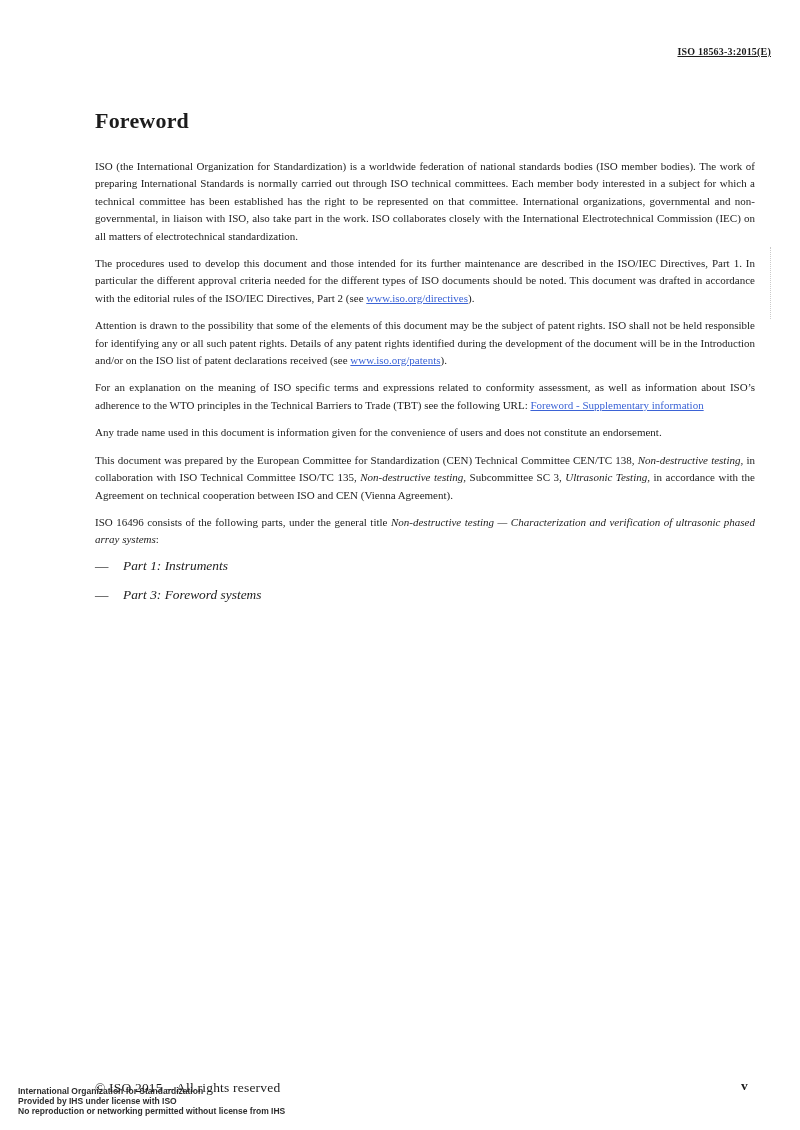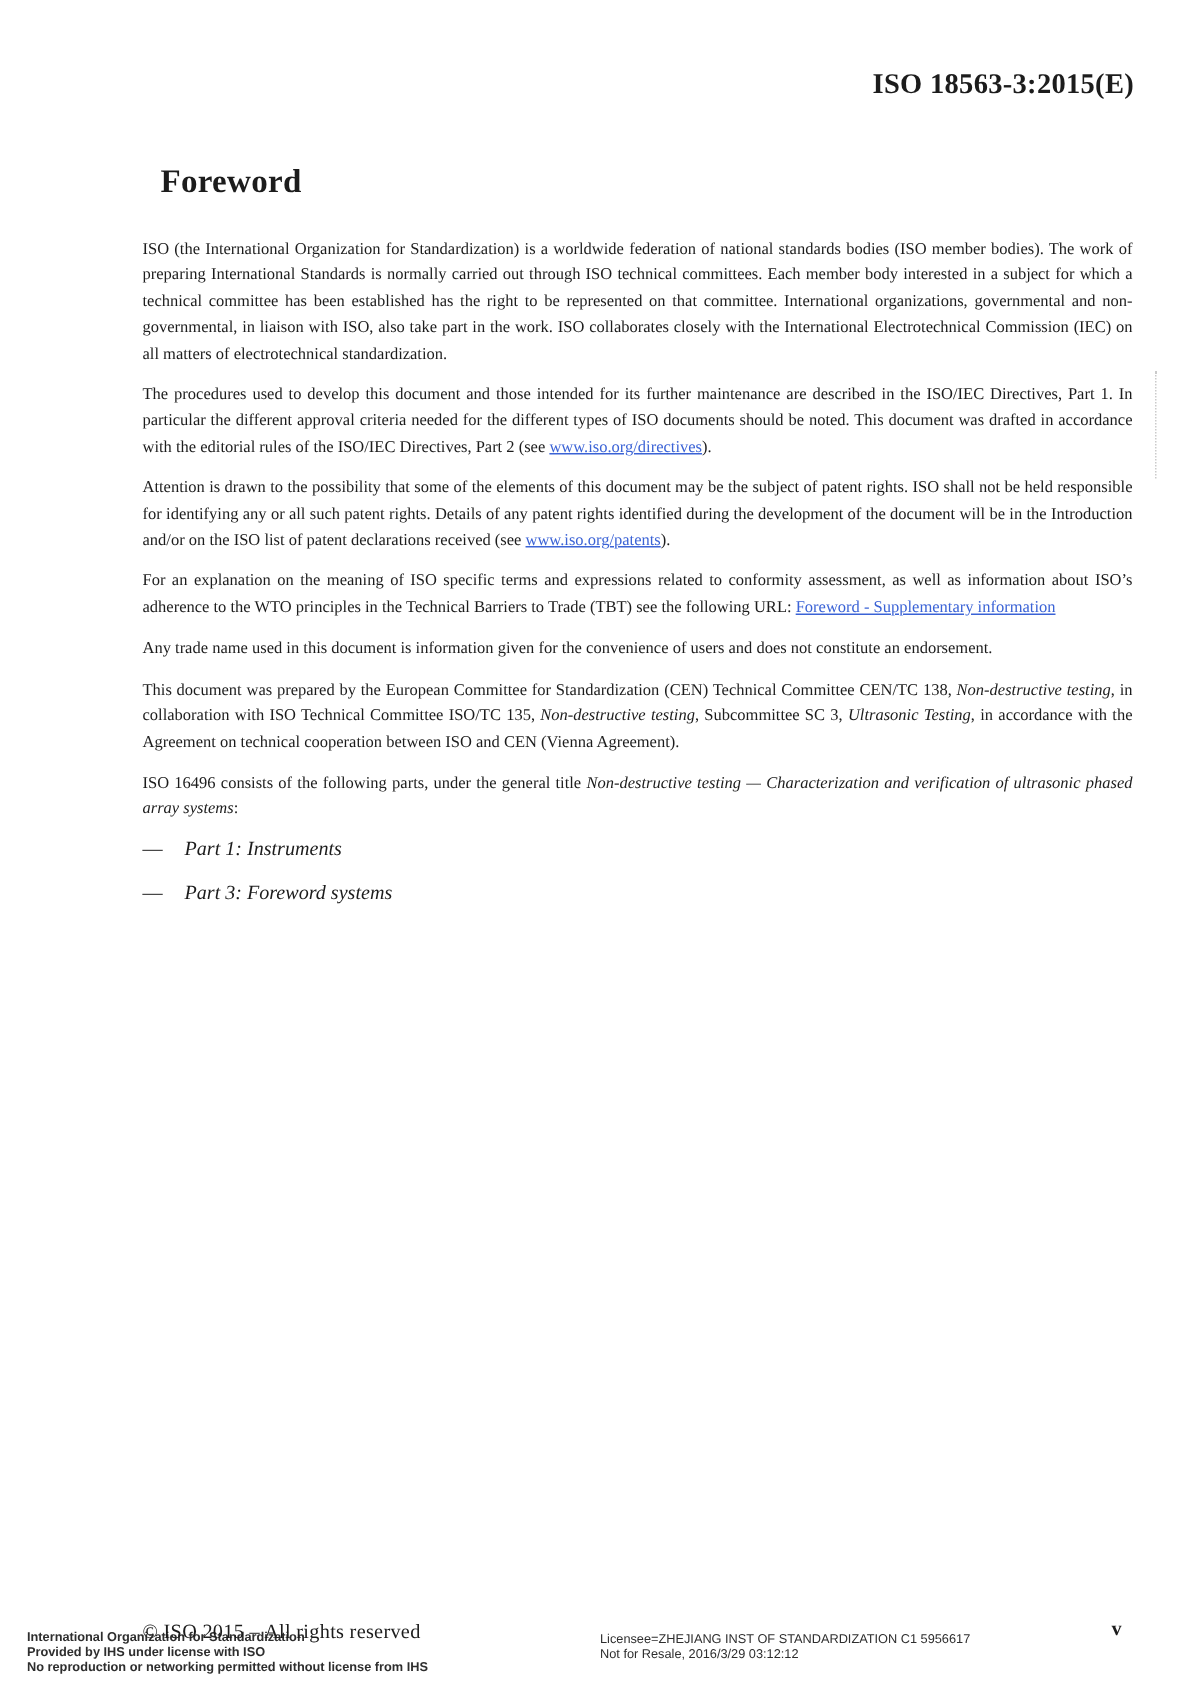--- a/index.html
+++ b/index.html
@@ -5,28 +5,28 @@
   :root { --link: #3b63d6; --ink: #1c1c1c; }
   * { box-sizing: border-box; }
   html, body { margin: 0; padding: 0; }
   body {
     width: 800px; height: 1130px; background: #ffffff;
     font-family: "Liberation Serif", serif; color: var(--ink);
   }
   .page { position: relative; width: 800px; height: 1130px; overflow: hidden; background: #fff; }
 
   .doc-ref {
-    position: absolute; top: 46px; right: 44px;
-    font-size: 19px; font-weight: bold; letter-spacing: 0.2px;
+    position: absolute; top: 46px; right: 29px;
+    font-size: 10px; font-weight: bold; letter-spacing: 0.2px; text-decoration: underline;
   }
 
   .content { position: absolute; left: 95px; top: 108px; width: 660px; }
 
   .title {
-    font-size: 22px; font-weight: bold; margin: 0 0 24px 12px; letter-spacing: 0.2px;
+    font-size: 22px; font-weight: bold; margin: 0 0 24px 0; letter-spacing: 0.2px;
   }
 
   .para {
     font-size: 11px; line-height: 17.4px; text-align: justify;
     margin: 0 0 10px 0;
   }
   .para:last-of-type { margin-bottom: 8px; }
 
   .italic { font-style: italic; }
 
@@ -95,20 +95,16 @@
   <div class="scan-artifact"></div>
 
   <div class="stamp-left">
     <div>International Organization for Standardization</div>
     <div>Provided by IHS under license with ISO</div>
     <div>No reproduction or networking permitted without license from IHS</div>
   </div>
 
   <div class="copyright">© ISO 2015 – All rights reserved</div>
 
-  <div class="stamp-center">
-    <div>Licensee=ZHEJIANG INST OF STANDARDIZATION C1 5956617</div>
-    <div>Not for Resale, 2016/3/29 03:12:12</div>
-  </div>
 
   <div class="page-number">v</div>
 
 </div>
 
 </body></html>

